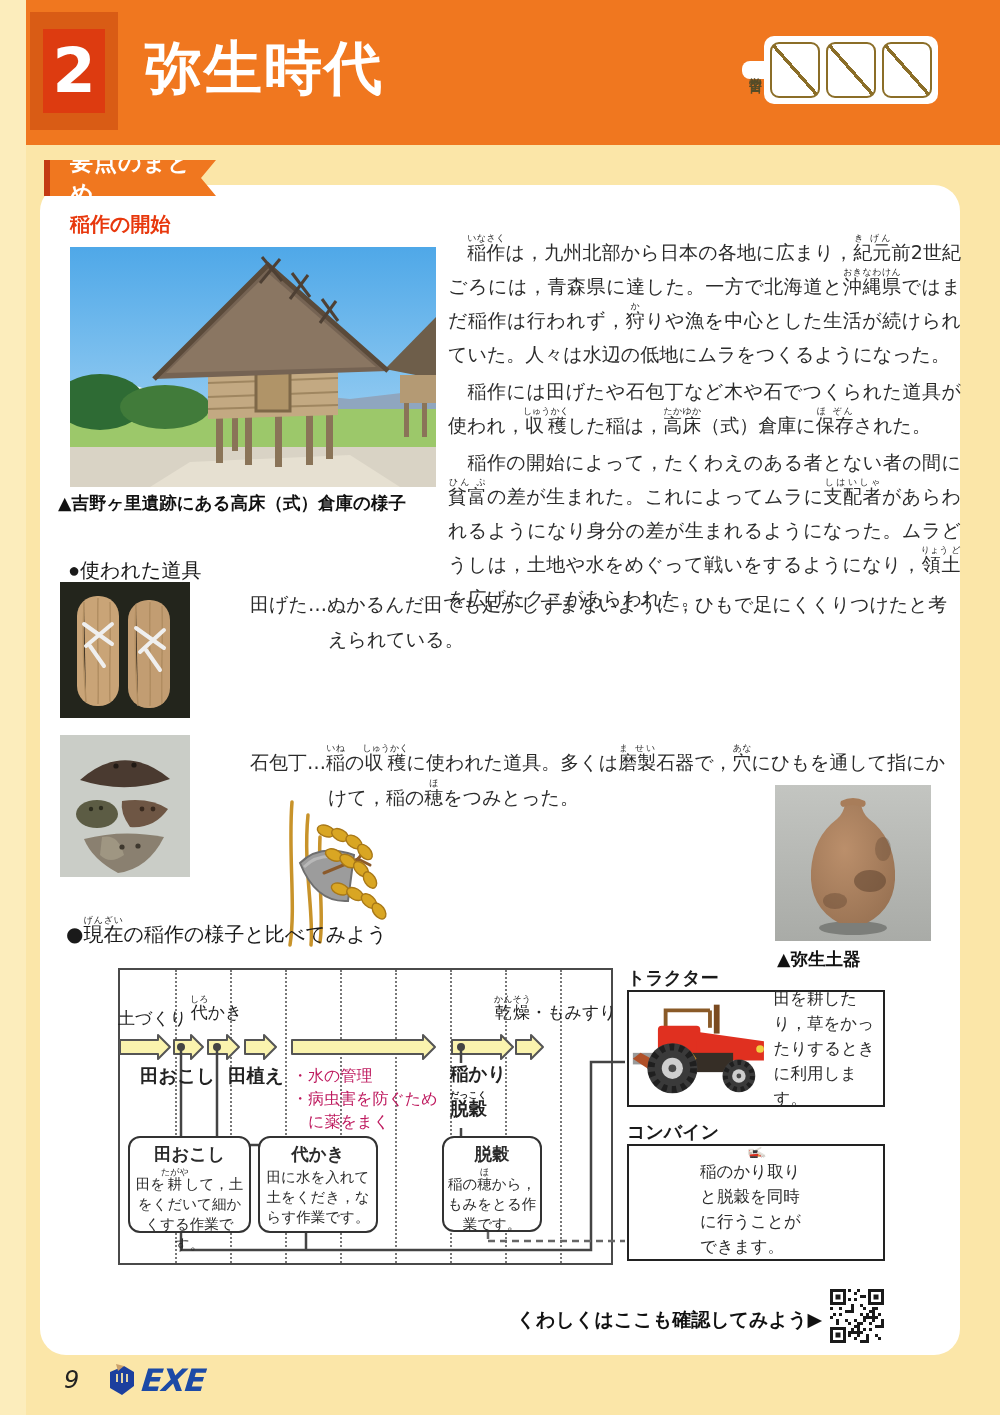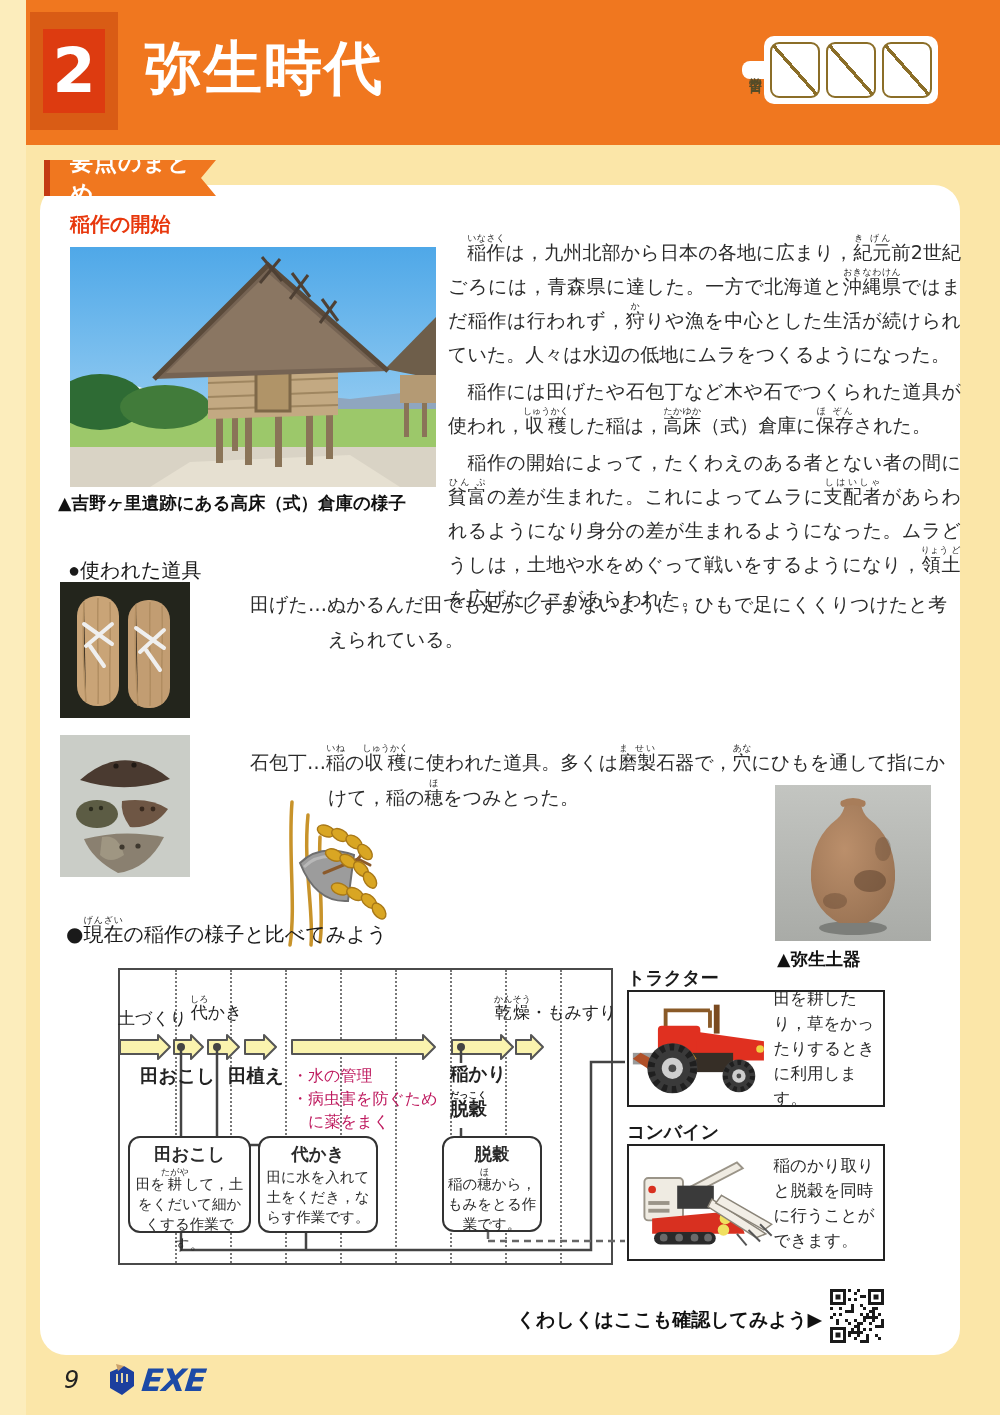--- a/index.html
+++ b/index.html
@@ -354,21 +354,21 @@
         <circle cx="114" cy="80" r="17" fill="#3a3a3a"></circle>
         <circle cx="114" cy="80" r="14" fill="none" stroke="#1f1f1f" stroke-width="5" stroke-dasharray="4 4"></circle>
         <circle cx="114" cy="80" r="7" fill="#cfcfcf"></circle>
           <circle cx="114" cy="80" r="2.5" fill="#4a4a4a"></circle>
         <circle cx="136" cy="52" r="4" fill="#f0d040"></circle>
       </svg>
       <div class="machine-desc">田を耕したり，草をかったりするときに利用します。</div>
     </div>
 
     <div class="machine-label" style="left:557px;top:160px;">コンバイン</div>
-    <div class="machine-box" style="left:557px;top:184px;">
+    <div class="machine-box" style="left:557px;top:184px;flex-direction:column;">
       <svg width="148" height="104" viewBox="0 0 150 104">
         <polygon points="62,36 112,10 118,16 68,42" fill="#efebe2" stroke="#9a9488" stroke-width="2"></polygon>
         <rect x="16" y="26" width="40" height="44" rx="4" fill="#efebe2" stroke="#9a9488" stroke-width="2"></rect>
         <circle cx="24" cy="38" r="4" fill="#d83020"></circle>
         <rect x="20" y="50" width="22" height="4" fill="#9a9488"></rect>
           <rect x="20" y="58" width="22" height="4" fill="#9a9488"></rect>
         <rect x="50" y="34" width="38" height="24" fill="#3a3a3a"></rect>
         <polygon points="24,68 112,60 120,84 24,84" fill="#d83020"></polygon>
         <circle cx="100" cy="68" r="6" fill="#f0e060"></circle>
           <circle cx="98" cy="80" r="6" fill="#f0e060"></circle>

